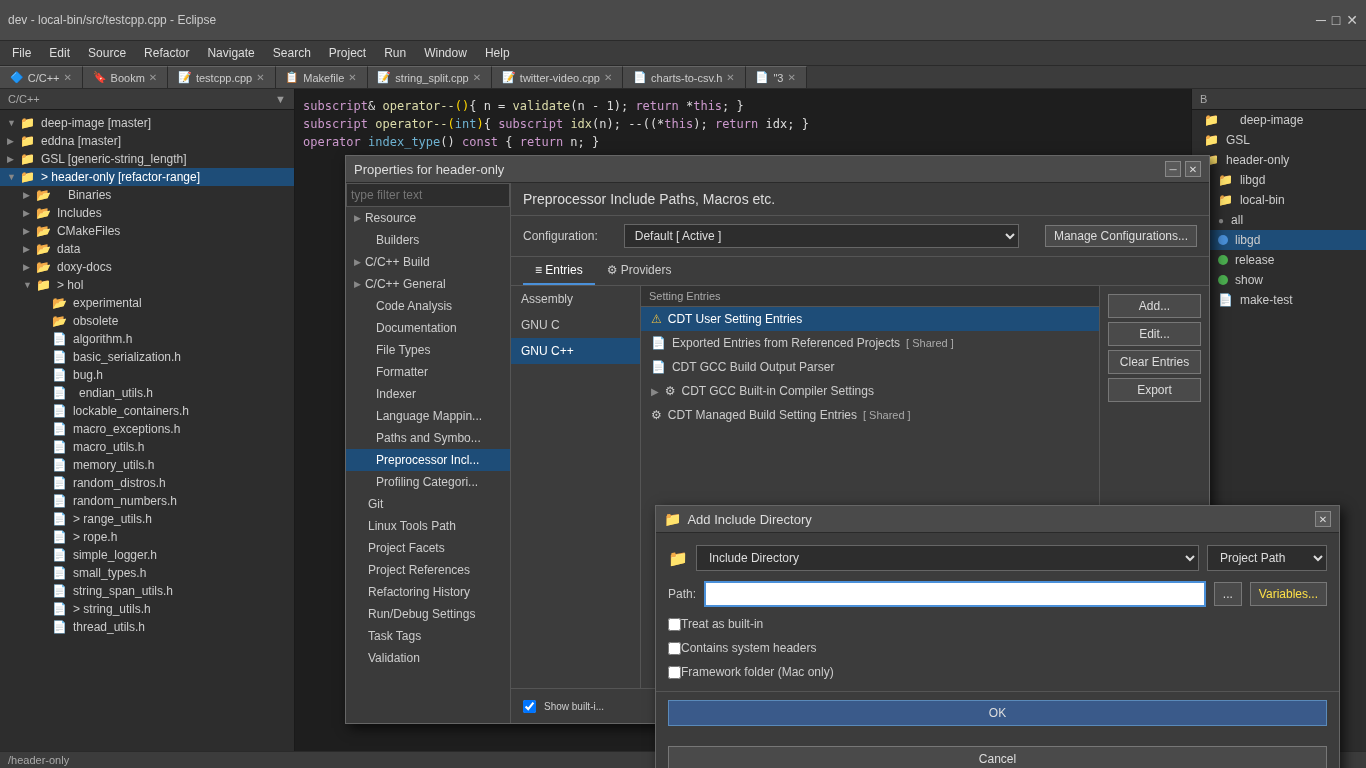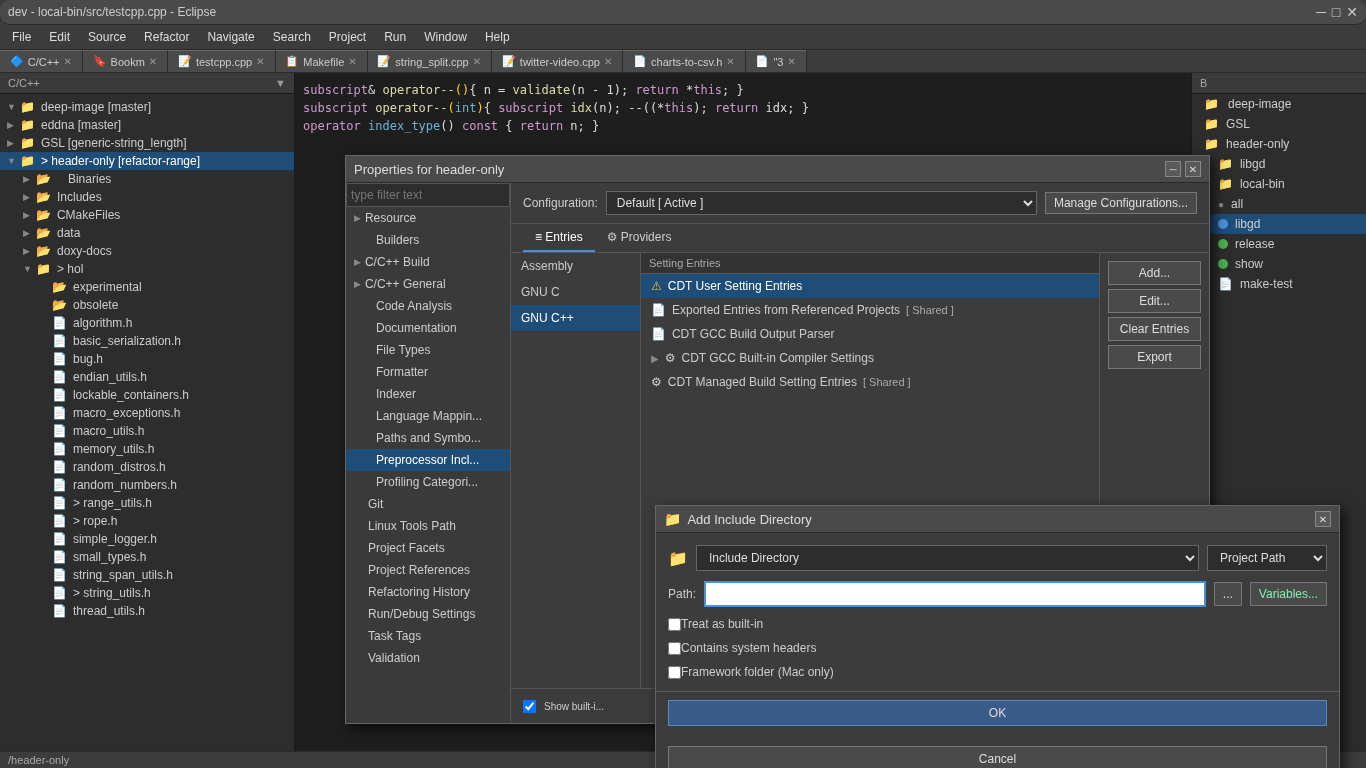--- a/index.html
+++ b/index.html
@@ -1,19 +1,19 @@
 <!DOCTYPE html>
 <html><head>
   <meta charset="utf-8">
   <style>
     * { box-sizing: border-box; margin: 0; padding: 0; }
     body { font-family: 'Segoe UI', Tahoma, Geneva, Verdana, sans-serif; font-size: 12px; background: #3c3c3c; color: #ddd; overflow: hidden; }
 
     
-    #title-bar { background: #4a4a4a; color: #ccc; padding: 4px 8px; font-size: 12px; display: flex; align-items: center; justify-content: space-between; border-bottom: 1px solid #2a2a2a; border-radius: 10px; }
+    #title-bar { background: #4a4a4a; color: #ccc; padding: 12px 8px; font-size: 12px; display: flex; align-items: center; justify-content: space-between; border-bottom: 1px solid #2a2a2a; }
     #title-bar .controls { display: flex; gap: 6px; }
     #title-bar .controls span { cursor: pointer; font-size: 14px; }
 
     
     #menu-bar { background: #3c3c3c; border-bottom: 1px solid #2a2a2a; display: flex; align-items: center; gap: 2px; padding: 2px 4px; }
     #menu-bar .menu-item { padding: 3px 8px; cursor: pointer; color: #ddd; font-size: 12px; border-radius: 2px; }
 
     
     #tab-bar { background: #3c3c3c; display: flex; align-items: flex-end; border-bottom: 1px solid #2a2a2a; overflow: hidden; }
     .tab { padding: 4px 10px; background: #4a4a4a; border-top: 1px solid #666; border-right: 1px solid #2a2a2a; color: #ccc; font-size: 11px; cursor: pointer; display: flex; align-items: center; gap: 4px; white-space: nowrap; }
@@ -57,21 +57,21 @@
     #prop-search { width: 100%; padding: 4px; border: 1px solid #555; background: #2d2d2d; color: #ddd; font-size: 12px; outline: none; }
     .prop-nav-item { padding: 4px 8px; font-size: 12px; color: #ccc; cursor: pointer; display: flex; align-items: center; gap: 4px; }
     .prop-nav-item.selected { background: #1e4d78; color: #fff; }
     .prop-nav-item .arrow { font-size: 9px; color: #888; }
     .prop-nav-item.indent1 { padding-left: 16px; }
 
     
     #prop-main { flex: 1; display: flex; flex-direction: column; overflow: hidden; }
     #prop-header { padding: 8px 12px; border-bottom: 1px solid #555; }
     #prop-header h2 { font-size: 14px; color: #ddd; font-weight: normal; }
-    #prop-config-bar { padding: 8px 12px; display: flex; align-items: center; gap: 8px; border-bottom: 1px solid #555; }
+    #prop-config-bar { padding: 8px 12px; display: flex; align-items: center; gap: 26px; border-bottom: 1px solid #555; }
     #prop-config-bar label { font-size: 12px; color: #ccc; }
     #config-select { background: #2d2d2d; border: 1px solid #666; color: #ddd; padding: 3px 6px; font-size: 12px; flex: 1; }
     #manage-config-btn { background: #4a4a4a; border: 1px solid #777; color: #ddd; padding: 3px 8px; font-size: 12px; cursor: pointer; }
 
     #prop-tabs { display: flex; border-bottom: 1px solid #555; padding: 0 12px; }
     .prop-tab { padding: 6px 12px; font-size: 12px; color: #ccc; cursor: pointer; border-bottom: 2px solid transparent; display: flex; align-items: center; gap: 4px; }
     .prop-tab.active { color: #fff; border-bottom: 2px solid #4a90d9; }
 
     #prop-content { flex: 1; display: flex; overflow: hidden; }
     #languages-panel { width: 130px; border-right: 1px solid #555; overflow-y: auto; }
@@ -100,21 +100,21 @@
     #add-include-title .ctrl-btn { width: 16px; height: 16px; background: #5a5a5a; border: 1px solid #888; cursor: pointer; font-size: 10px; display: flex; align-items: center; justify-content: center; color: #ddd; }
 
     #add-include-body { padding: 12px; display: flex; flex-direction: column; gap: 10px; }
     #dir-type-row { display: flex; align-items: center; gap: 8px; }
     #dir-type-select { background: #2d2d2d; border: 1px solid #666; color: #ddd; padding: 4px 8px; font-size: 12px; flex: 1; }
     .dir-type-icon { font-size: 16px; }
     #path-row { display: flex; align-items: center; gap: 8px; }
     #path-row label { font-size: 12px; color: #ccc; white-space: nowrap; }
     #path-input { flex: 1; background: #fff; border: 2px solid #4a90d9; color: #000; padding: 4px 8px; font-size: 12px; outline: none; }
     .browse-btn { background: #4a4a4a; border: 1px solid #777; color: #ddd; padding: 4px 8px; font-size: 12px; cursor: pointer; }
-    .variables-btn { background: #4a4a4a; border: 1px solid #777; color: #86efac; padding: 4px 8px; font-size: 12px; cursor: pointer; }
+    .variables-btn { background: #4a4a4a; border: 1px solid #777; color: #fde047; padding: 4px 8px; font-size: 12px; cursor: pointer; }
     .checkbox-row { display: flex; align-items: center; gap: 0; }
     .checkbox-row input[type="checkbox"] { cursor: pointer; }
     .checkbox-row label { font-size: 12px; color: #ccc; }
     #project-path-select { background: #2d2d2d; border: 1px solid #666; color: #ddd; padding: 4px 8px; font-size: 12px; width: 120px; }
 
     #add-include-footer { display: flex; justify-content: flex-end; gap: 20px; padding: 8px 12px; border-top: 1px solid #555; flex-direction: column; }
     .dialog-btn { background: #4a4a4a; border: 1px solid #777; color: #ddd; padding: 5px 16px; font-size: 12px; cursor: pointer; }
     .dialog-btn.default { background: #3a5a8a; border-color: #5a8aba; }
 
     
@@ -290,21 +290,21 @@
         <div class="tree-item">
           <span style="width:32px;display:inline-block"></span>
           <span class="tree-arrow"></span>
           <span>📄</span>
           <span style="margin-left:3px">bug.h</span>
         </div>
         <div class="tree-item">
           <span style="width:32px;display:inline-block"></span>
           <span class="tree-arrow"></span>
           <span>📄</span>
-          <span style="margin-left:3px">endian_utils.h</span>
+          <span style="margin-left:9px">endian_utils.h</span>
         </div>
         <div class="tree-item">
           <span style="width:32px;display:inline-block"></span>
           <span class="tree-arrow"></span>
           <span>📄</span>
           <span style="margin-left:3px">lockable_containers.h</span>
         </div>
         <div class="tree-item">
           <span style="width:32px;display:inline-block"></span>
           <span class="tree-arrow"></span>
@@ -393,21 +393,21 @@
   </div>
 
   <div id="right-panel">
     <div id="right-panel-header">
       <span>B</span>
     </div>
     <div id="right-tree">
         <div class="right-tree-item">
           <span style="width:0px;display:inline-block"></span>
           <span style="font-size:12px">📁</span>
-          <span style="margin-left:5px">deep-image</span>
+          <span style="margin-left:17px">deep-image</span>
         </div>
         <div class="right-tree-item">
           <span style="width:0px;display:inline-block"></span>
           <span style="font-size:12px">📁</span>
           <span style="margin-left:3px">GSL</span>
         </div>
         <div class="right-tree-item">
           <span style="width:0px;display:inline-block"></span>
           <span style="font-size:12px">📁</span>
           <span style="margin-left:3px">header-only</span>
@@ -546,20 +546,23 @@
             <span>Task Tags</span>
           </div>
           <div class="prop-nav-item">
             <span style="width:10px;display:inline-block"></span>
             <span>Validation</span>
           </div>
         </div>
     </div>
 
     <div id="prop-main">
+      <div id="prop-header">
+        <h2>Preprocessor Include Paths, Macros etc.</h2>
+      </div>
       <div id="prop-config-bar">
         <label>Configuration:</label>
         <select id="config-select"><option>Default [ Active ]</option></select>
         <button id="manage-config-btn">Manage Configurations...</button>
       </div>
       <div id="prop-tabs">
         <div class="prop-tab active">≡ Entries</div>
         <div class="prop-tab">⚙ Providers</div>
       </div>
       <div id="prop-content">

